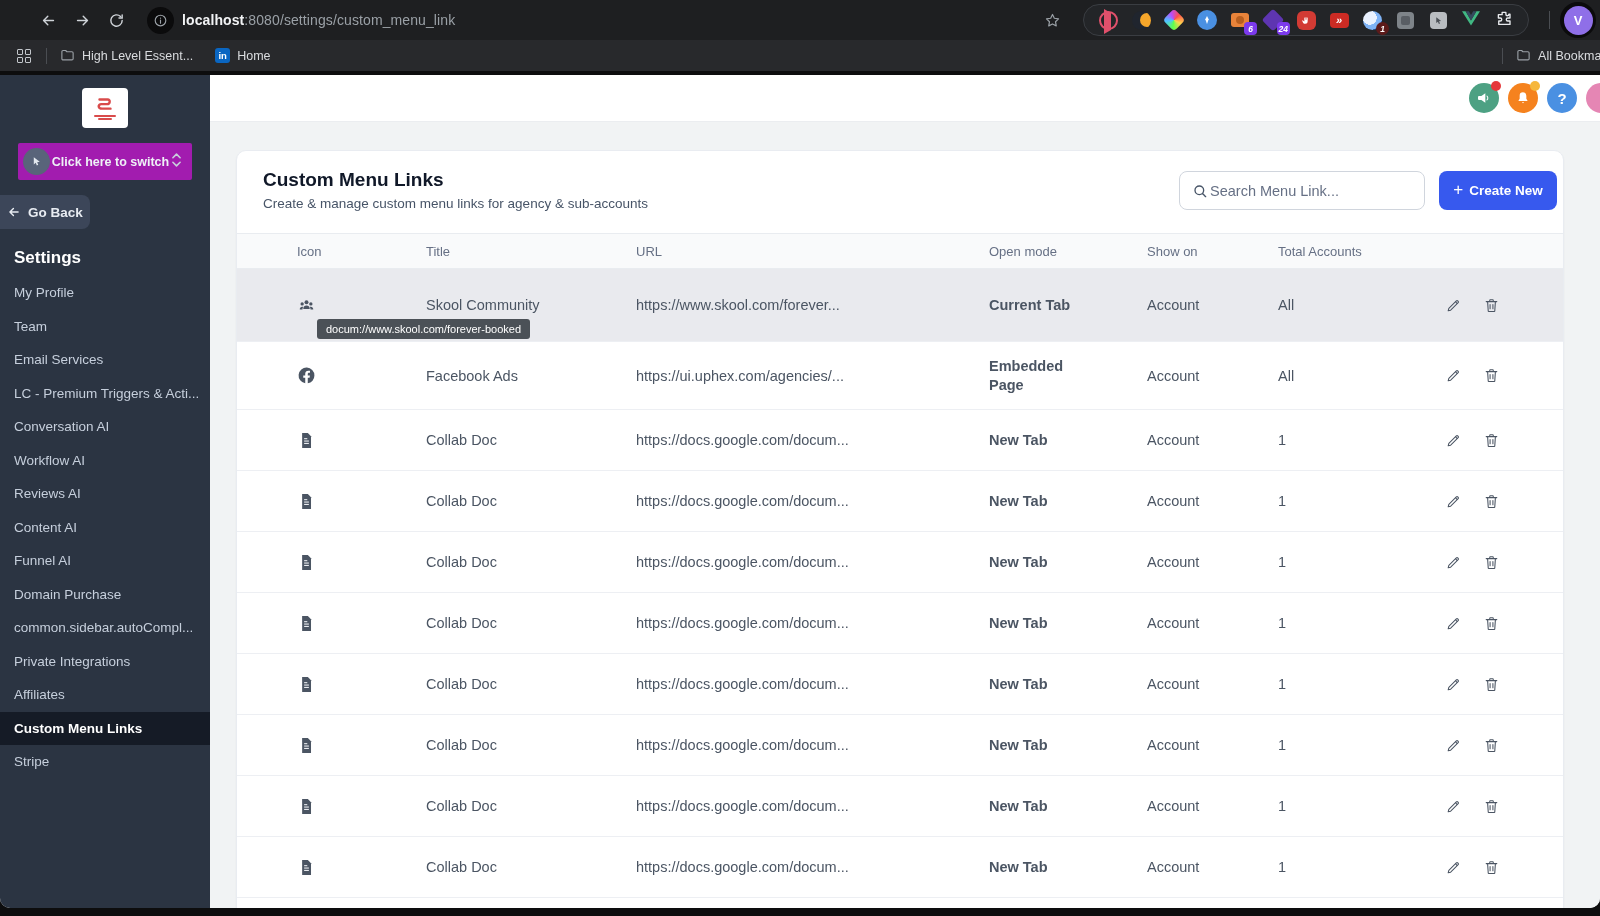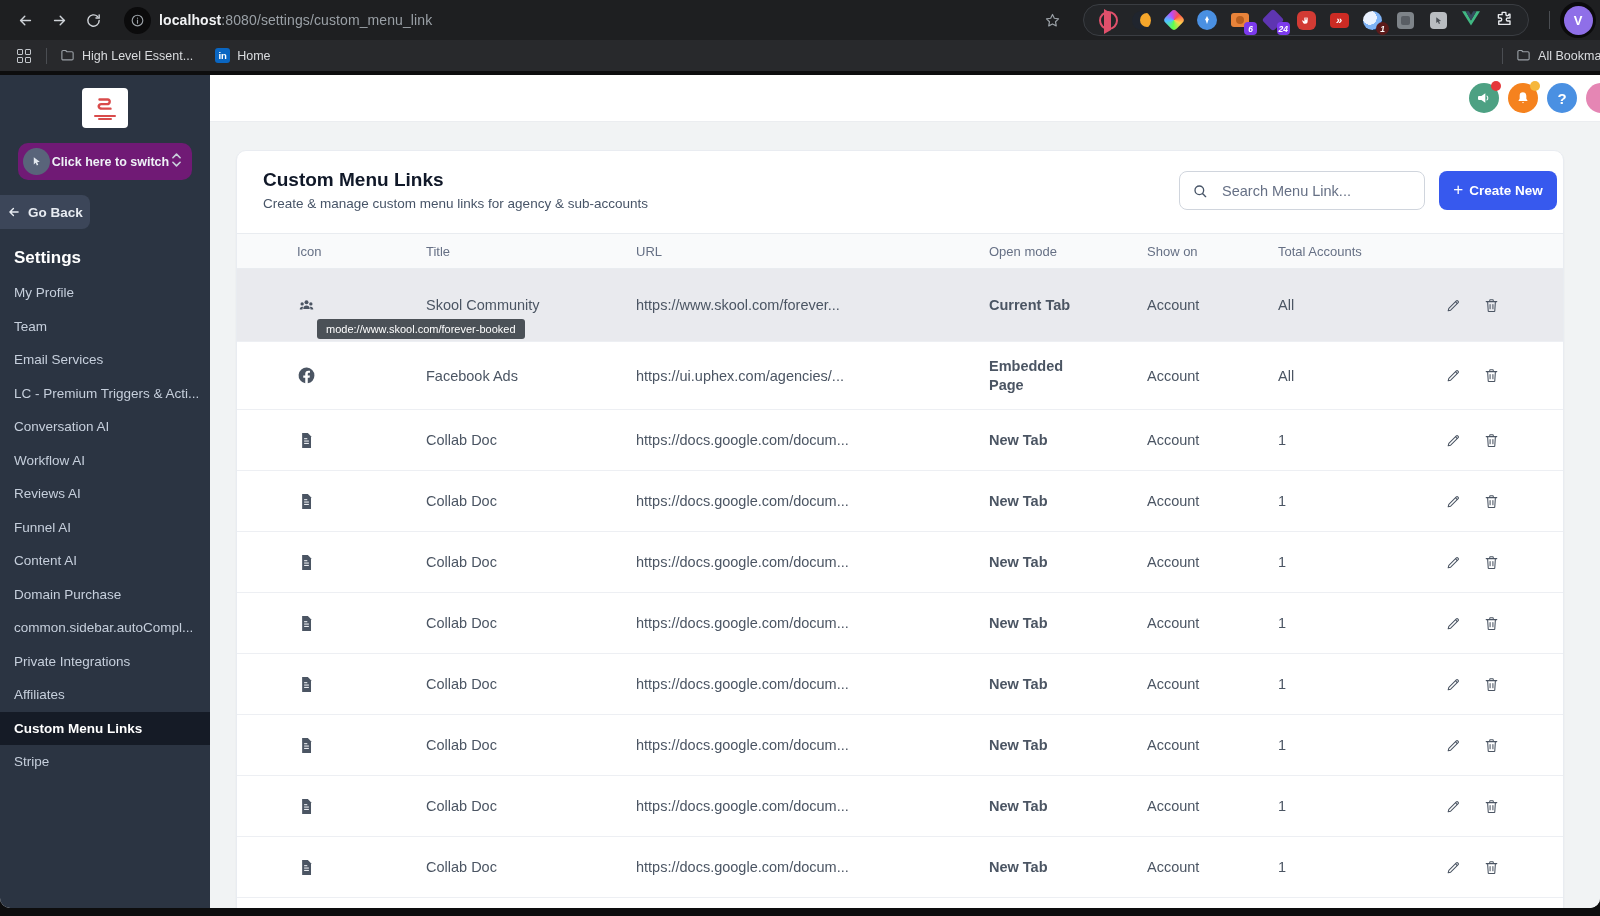--- a/index.html
+++ b/index.html
@@ -1,21 +1,21 @@
 <!DOCTYPE html>
 <html><head>
 <meta charset="utf-8">
 <style>
   html,body{margin:0;padding:0;background:#000;}
   *{box-sizing:border-box;}
   .screen{position:relative;width:1600px;height:916px;overflow:hidden;background:#0d0d0e;
           font-family:"Liberation Sans","DejaVu Sans",sans-serif;-webkit-font-smoothing:antialiased;}
 
   
-  .btop{position:absolute;top:0;left:0;right:0;height:40px;background:#1e1f21;display:flex;align-items:center;color:#d5d8dc;}
+  .btop{position:absolute;top:0;left:0;right:0;height:40px;background:#1e1f21;display:flex;align-items:center;color:#d5d8dc;padding-left:23px;}
   .nav-ic{width:34px;height:34px;display:flex;align-items:center;justify-content:center;color:#cfd3d8;flex:0 0 auto;cursor:pointer;}
   .nav-ic svg{width:17px;height:17px;}
   .info-circ{width:27px;height:27px;border-radius:50%;background:#0b0b0c;display:flex;align-items:center;justify-content:center;margin:0 8px 0 14px;flex:0 0 auto;}
   .info-circ svg{width:15px;height:15px;}
   .urltext{font-size:14px;letter-spacing:.1px;white-space:nowrap;}
   .urltext .host{color:#f2f3f5;font-weight:700;}
   .urltext .rest{color:#9aa0a6;}
   .btop .spacer{flex:1;}
   .star{margin-right:14px;}
   .ext-shelf{display:flex;align-items:center;gap:13px;height:32px;padding:0 14px;border:1px solid #3a3d42;border-radius:16px;background:#232528;margin-right:10px;}
@@ -61,21 +61,21 @@
   
   .app{position:absolute;top:75px;left:0;right:0;bottom:8px;background:#f1f3f4;border-radius:0 0 10px 10px;overflow:hidden;}
 
   
   .sidebar{position:absolute;top:0;left:0;bottom:0;width:210px;background:#2b3442;color:#c6cfdc;}
   .logo-box{width:46px;height:40px;background:#fff;border-radius:4px;margin:13px auto 15px;display:flex;flex-direction:column;align-items:center;justify-content:center;gap:1px;}
   .logo-box svg{width:22px;height:18px;}
   .logo-lines{width:22px;height:6px;display:flex;flex-direction:column;gap:1px;}
   .logo-lines i{height:2px;background:#d94b4b;border-radius:1px;}
   .logo-lines i:last-child{width:60%;margin:0 auto;}
-  .switcher{margin:0 18px;height:37px;background:#701a75;border-radius:10px;display:flex;align-items:center;padding:0 10px 0 5px;cursor:pointer;}
+  .switcher{margin:0 18px;height:37px;background:#a21caf;border-radius:2px;display:flex;align-items:center;padding:0 10px 0 5px;cursor:pointer;}
   .sw-circ{width:27px;height:27px;border-radius:50%;background:#59647a;display:flex;align-items:center;justify-content:center;flex:0 0 auto;}
   .sw-circ svg{width:13px;height:13px;}
   .sw-label{flex:1;text-align:center;font-size:12.5px;font-weight:700;color:#eef1f6;}
   .sw-chev svg{width:11px;height:18px;color:#c8cfda;}
   .goback{margin-top:15px;width:90px;height:34px;background:#3c4659;border-radius:0 8px 8px 0;display:flex;align-items:center;justify-content:center;gap:7px;
           color:#e8ecf2;font-size:13.5px;font-weight:600;cursor:pointer;}
   .goback svg{width:14px;height:14px;}
   .side-head{margin:19px 0 8px 14px;font-size:17px;font-weight:700;color:#fff;}
   .side-item{height:33.5px;display:flex;align-items:center;padding-left:14px;font-size:13.5px;cursor:pointer;white-space:nowrap;overflow:hidden;}
   .side-item.active{background:#151b26;color:#fff;font-weight:700;}
@@ -89,21 +89,21 @@
   .h-orange{background:#f5821e;}
   .h-blue{background:#4a90e2;font-size:15px;font-weight:700;}
   .h-pink{background:#e586b4;margin-right:-16px;}
 
   .mainarea{position:absolute;left:210px;top:47px;right:0;bottom:0;background:#f1f3f4;overflow:hidden;}
   .card{position:absolute;left:26px;top:28px;width:1328px;height:900px;background:#fff;border:1px solid #e9ecf1;border-radius:10px;
         box-shadow:0 1px 2px rgba(16,24,40,.05);}
   .card-head{position:relative;height:82px;}
   .pg-title{position:absolute;left:26px;top:18px;font-size:19px;font-weight:700;color:#101828;}
   .pg-sub{position:absolute;left:26px;top:45px;font-size:13.5px;color:#475467;}
-  .searchbox{position:absolute;left:942px;top:20px;width:246px;height:39px;border:1px solid #d0d5dd;border-radius:8px;background:#fff;display:flex;align-items:center;padding:0 12px;gap:12px;}
+  .searchbox{position:absolute;left:942px;top:20px;width:246px;height:39px;border:1px solid #d0d5dd;border-radius:8px;background:#fff;display:flex;align-items:center;padding:0 12px;gap:0;}
   .searchbox svg{width:16px;height:16px;color:#475467;flex:0 0 auto;}
   .searchbox input{border:none;outline:none;flex:1;font-size:14.5px;color:#344054;font-family:inherit;background:transparent;}
   .searchbox input::placeholder{color:#667085;}
   .createbtn{position:absolute;left:1202px;top:20px;width:118px;height:39px;border:none;border-radius:8px;background:#3759ee;color:#fff;
              font-size:13.5px;font-weight:600;font-family:inherit;display:flex;align-items:center;justify-content:center;gap:6px;cursor:pointer;}
   .createbtn .plus{font-size:17px;font-weight:400;margin-top:-2px;}
 
   
   .tgrid{display:grid;grid-template-columns:189px 210px 353px 158px 131px 140px 1fr;align-items:center;}
   .thead{height:36px;background:#f9fafb;border-top:1px solid #e9ecf0;border-bottom:1px solid #e9ecf0;color:#667085;font-size:13px;}
@@ -288,22 +288,22 @@
       </div>
       <div class="side-head">Settings</div>
       <nav id="side-items">
           <div class="side-item">My Profile</div>
           <div class="side-item">Team</div>
           <div class="side-item">Email Services</div>
           <div class="side-item">LC - Premium Triggers &amp; Acti...</div>
           <div class="side-item">Conversation AI</div>
           <div class="side-item">Workflow AI</div>
           <div class="side-item">Reviews AI</div>
+          <div class="side-item">Content AI</div>
           <div class="side-item">Funnel AI</div>
-          <div class="side-item">Content AI</div>
           <div class="side-item">Domain Purchase</div>
           <div class="side-item">common.sidebar.autoCompl...</div>
           <div class="side-item">Private Integrations</div>
           <div class="side-item">Affiliates</div>
           <div class="side-item active">Custom Menu Links</div>
           <div class="side-item">Stripe</div>
         </nav>
     </aside>
 
     <header class="apphead">
@@ -357,21 +357,21 @@
                 <svg viewBox="0 0 24 24" fill="currentColor">
                   <circle cx="6.5" cy="10" r="2.1"></circle>
                   <circle cx="17.5" cy="10" r="2.1"></circle>
                   <circle cx="12" cy="8" r="2.5"></circle>
                   <path d="M12 12c2.2 0 4 1.6 4 3.6v.9H8v-.9c0-2 1.8-3.6 4-3.6z"></path>
                   <path d="M3.5 16.5c0-1.7 1.4-3 3-3 .5 0 1 .1 1.4.3-.6.8-1 1.7-1 2.8v.4h-3.4v-.5z"></path>
                   <path d="M20.5 16.5c0-1.7-1.4-3-3-3-.5 0-1 .1-1.4.3.6.8 1 1.7 1 2.8v.4h3.4v-.5z"></path>
                 </svg>
               </div>
               <div>Skool Community</div>
-              <div>https://www.skool.com/forever...<div class="tooltip">mode://www.skool.com/forever-booked</div></div>
+              <div>https://www.skool.com/forever...<div class="tooltip">docum://www.skool.com/forever-booked</div></div>
               <div>
                 <div class="openmode">Current Tab</div>
               </div>
               <div>Account</div>
               <div>All</div>
               <div class="actions">
                 <button class="abtn">
                   <svg viewBox="0 0 24 24" fill="none" stroke="currentColor" stroke-width="1.5" stroke-linejoin="round">
                     <path d="M4.5 19.5l.9-3.4L16 5.5a1.4 1.4 0 0 1 2 0l.6.6a1.4 1.4 0 0 1 0 2L8 18.6l-3.5.9z"></path>
                     <path d="M14.8 6.7l2.5 2.5"></path>

